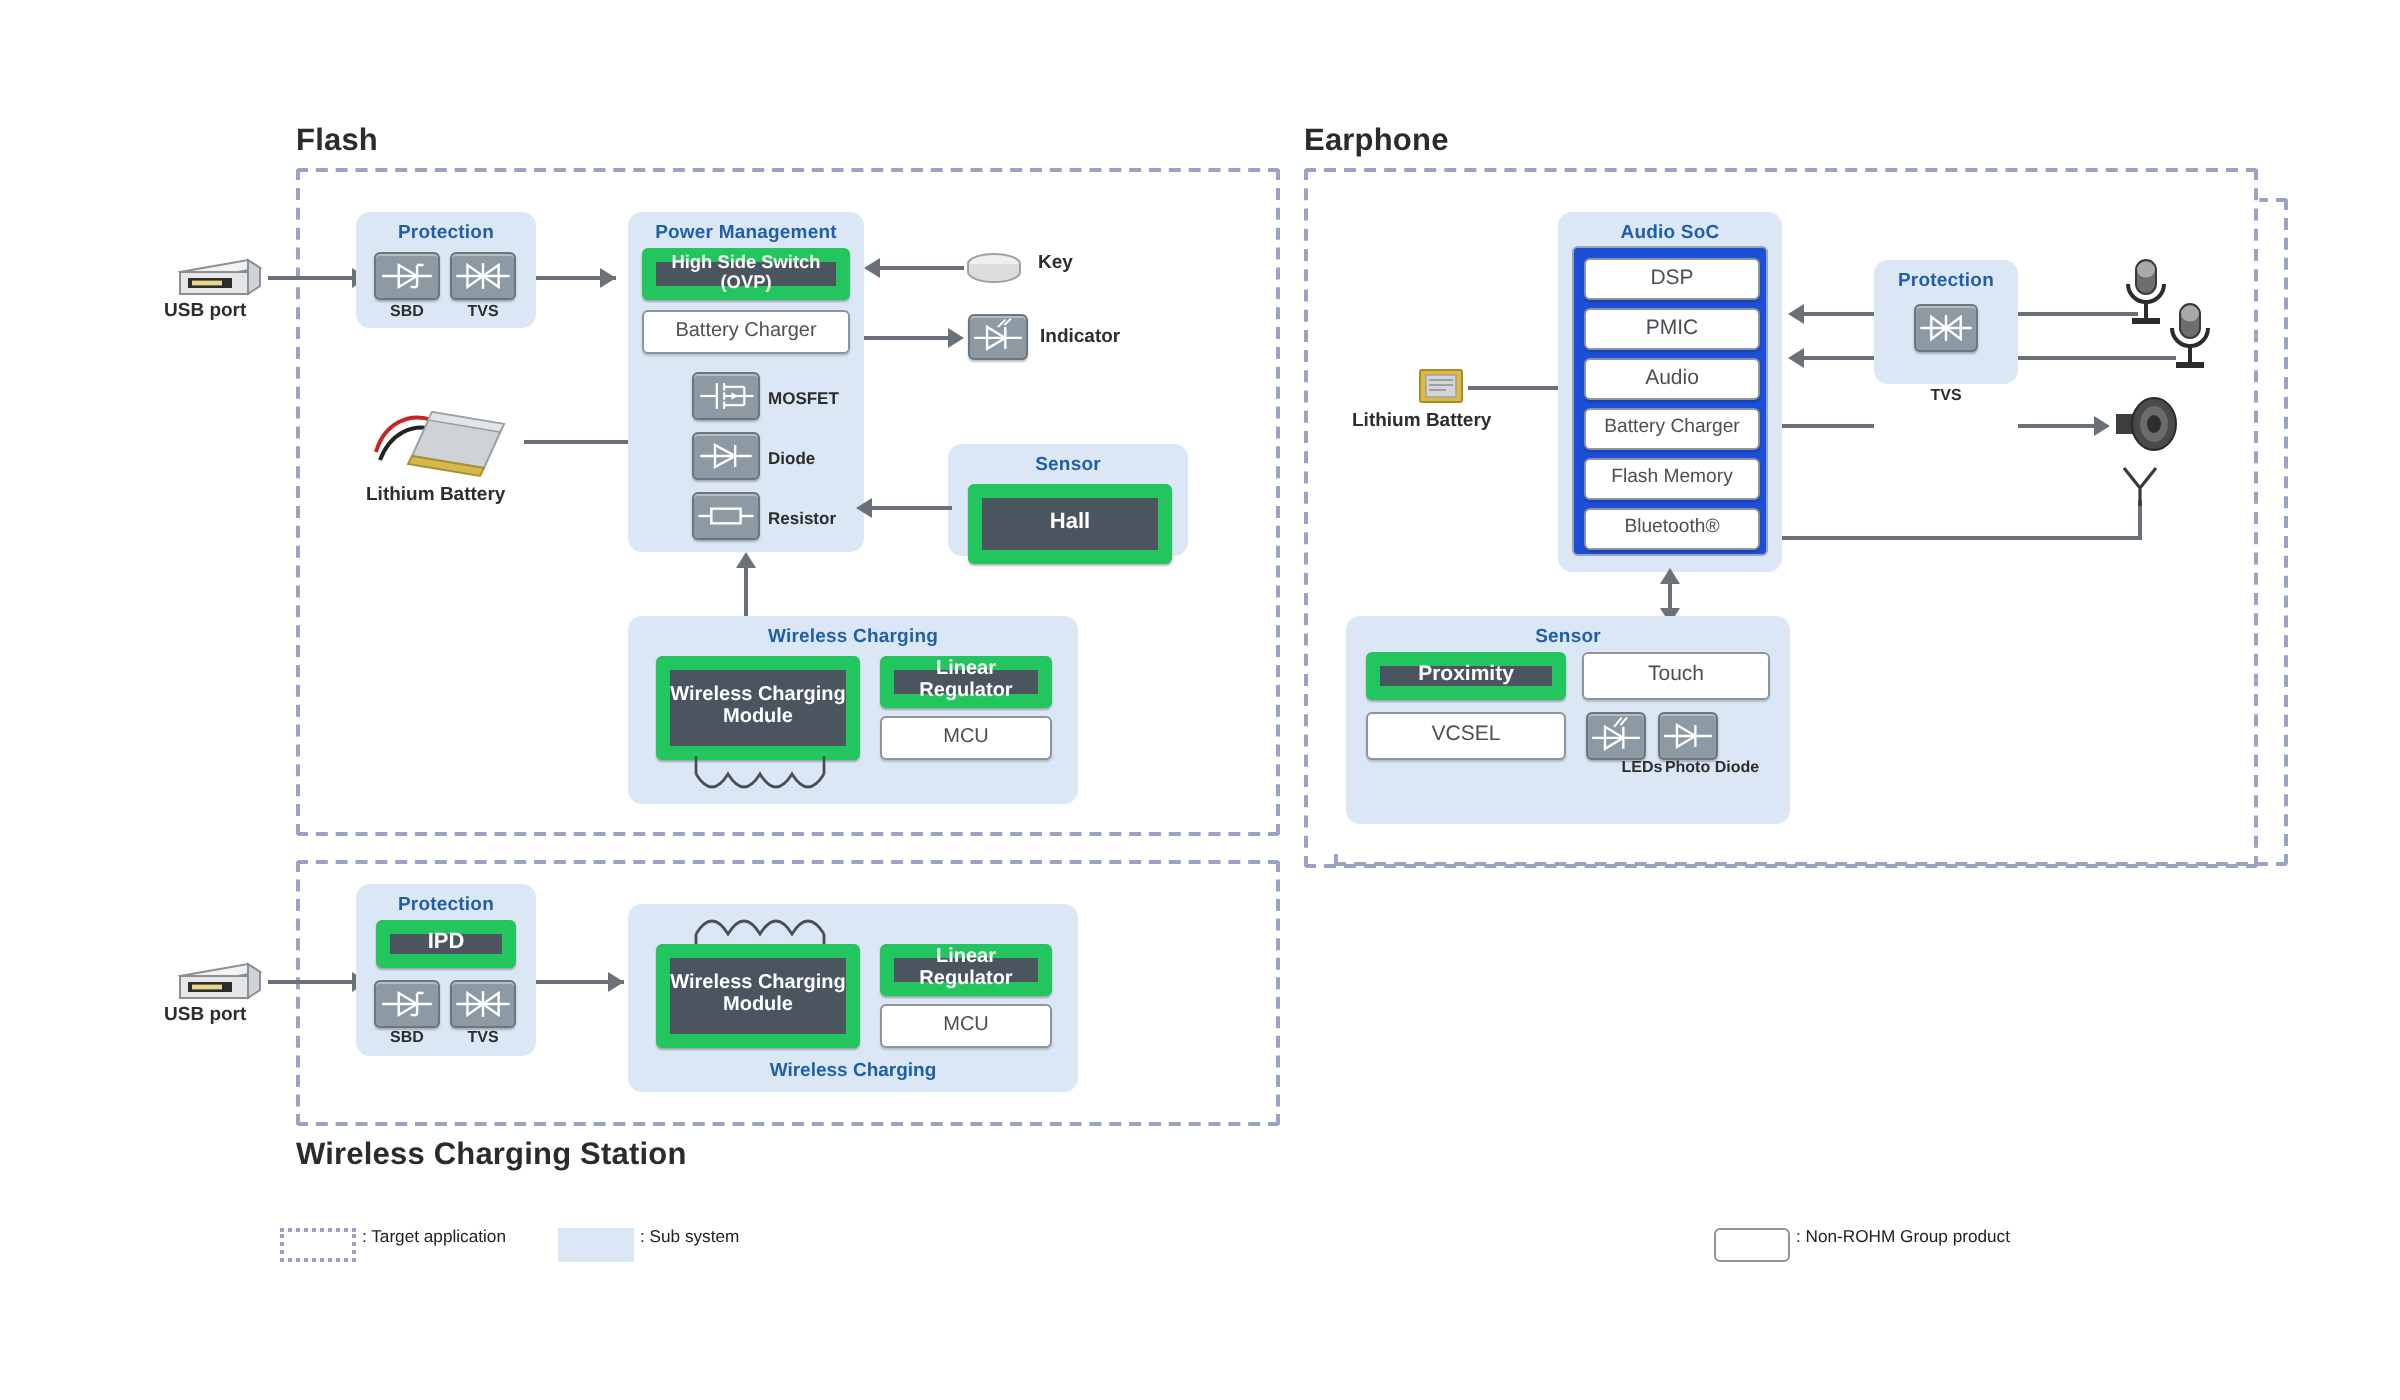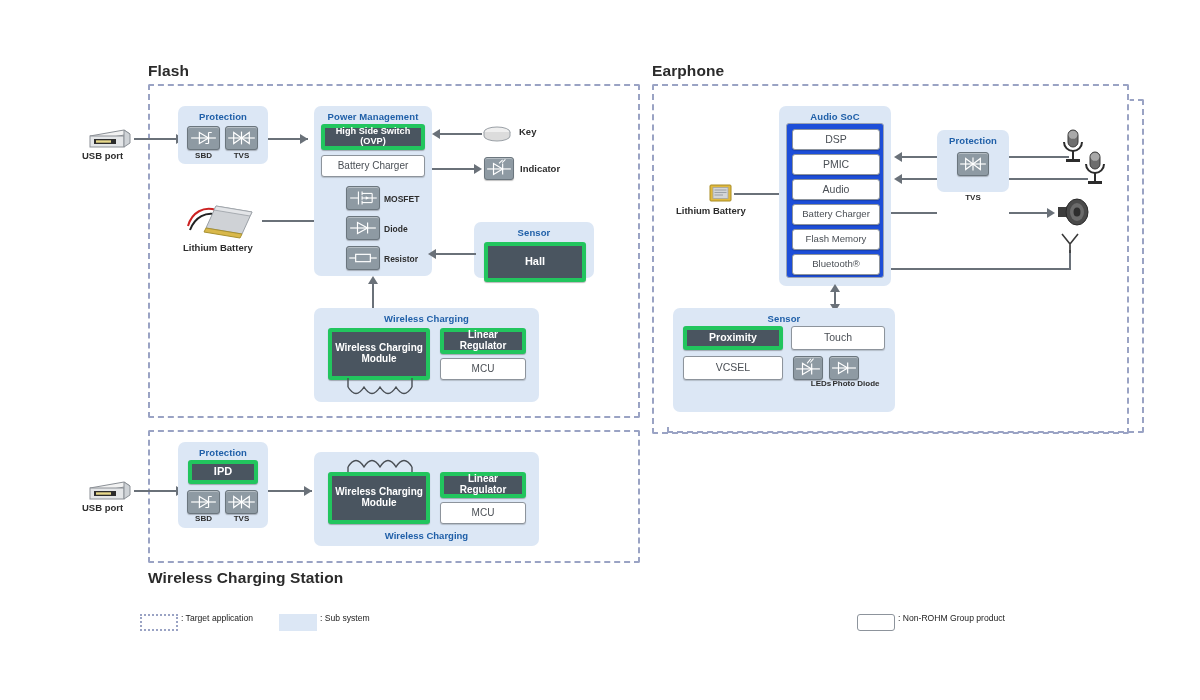--- a/index.html
+++ b/index.html
@@ -18,21 +18,21 @@
   
   .sub{background:#dce7f5;border-radius:7px;}
   .sub-title{position:absolute;left:0;right:0;top:5px;text-align:center;
              font-size:9.5px;font-weight:700;color:#1f5fa8;letter-spacing:.1px;}
   .sub-title-bottom{position:absolute;left:0;right:0;bottom:5px;text-align:center;
              font-size:9.5px;font-weight:700;color:#1f5fa8;}
 
   
   .bx{position:absolute;box-sizing:border-box;display:flex;align-items:center;
       justify-content:center;text-align:center;line-height:1.08;border-radius:3px;}
-  .bx-dark{background:#4a5560;border:4px solid #22c55e;color:#fff;font-weight:700;
+  .bx-dark{background:#4a5560;border:7px solid #22c55e;color:#fff;font-weight:700;
            box-shadow:0 1px 1px rgba(0,0,0,.28);}
   .bx-white{background:#ffffff;border:1px solid #8d949c;color:#4a4f55;font-weight:400;
             box-shadow:0 1px 1px rgba(0,0,0,.18);}
 
   
   .disc{position:absolute;box-sizing:border-box;background:#8e9aa3;
         border:1px solid #6b767e;border-radius:3px;
         box-shadow:inset 0 1px 0 rgba(255,255,255,.35),0 1px 1px rgba(0,0,0,.25);}
   .disc svg{display:block;width:100%;height:100%;}
   .disc-lbl{position:absolute;text-align:center;font-size:8px;font-weight:700;

